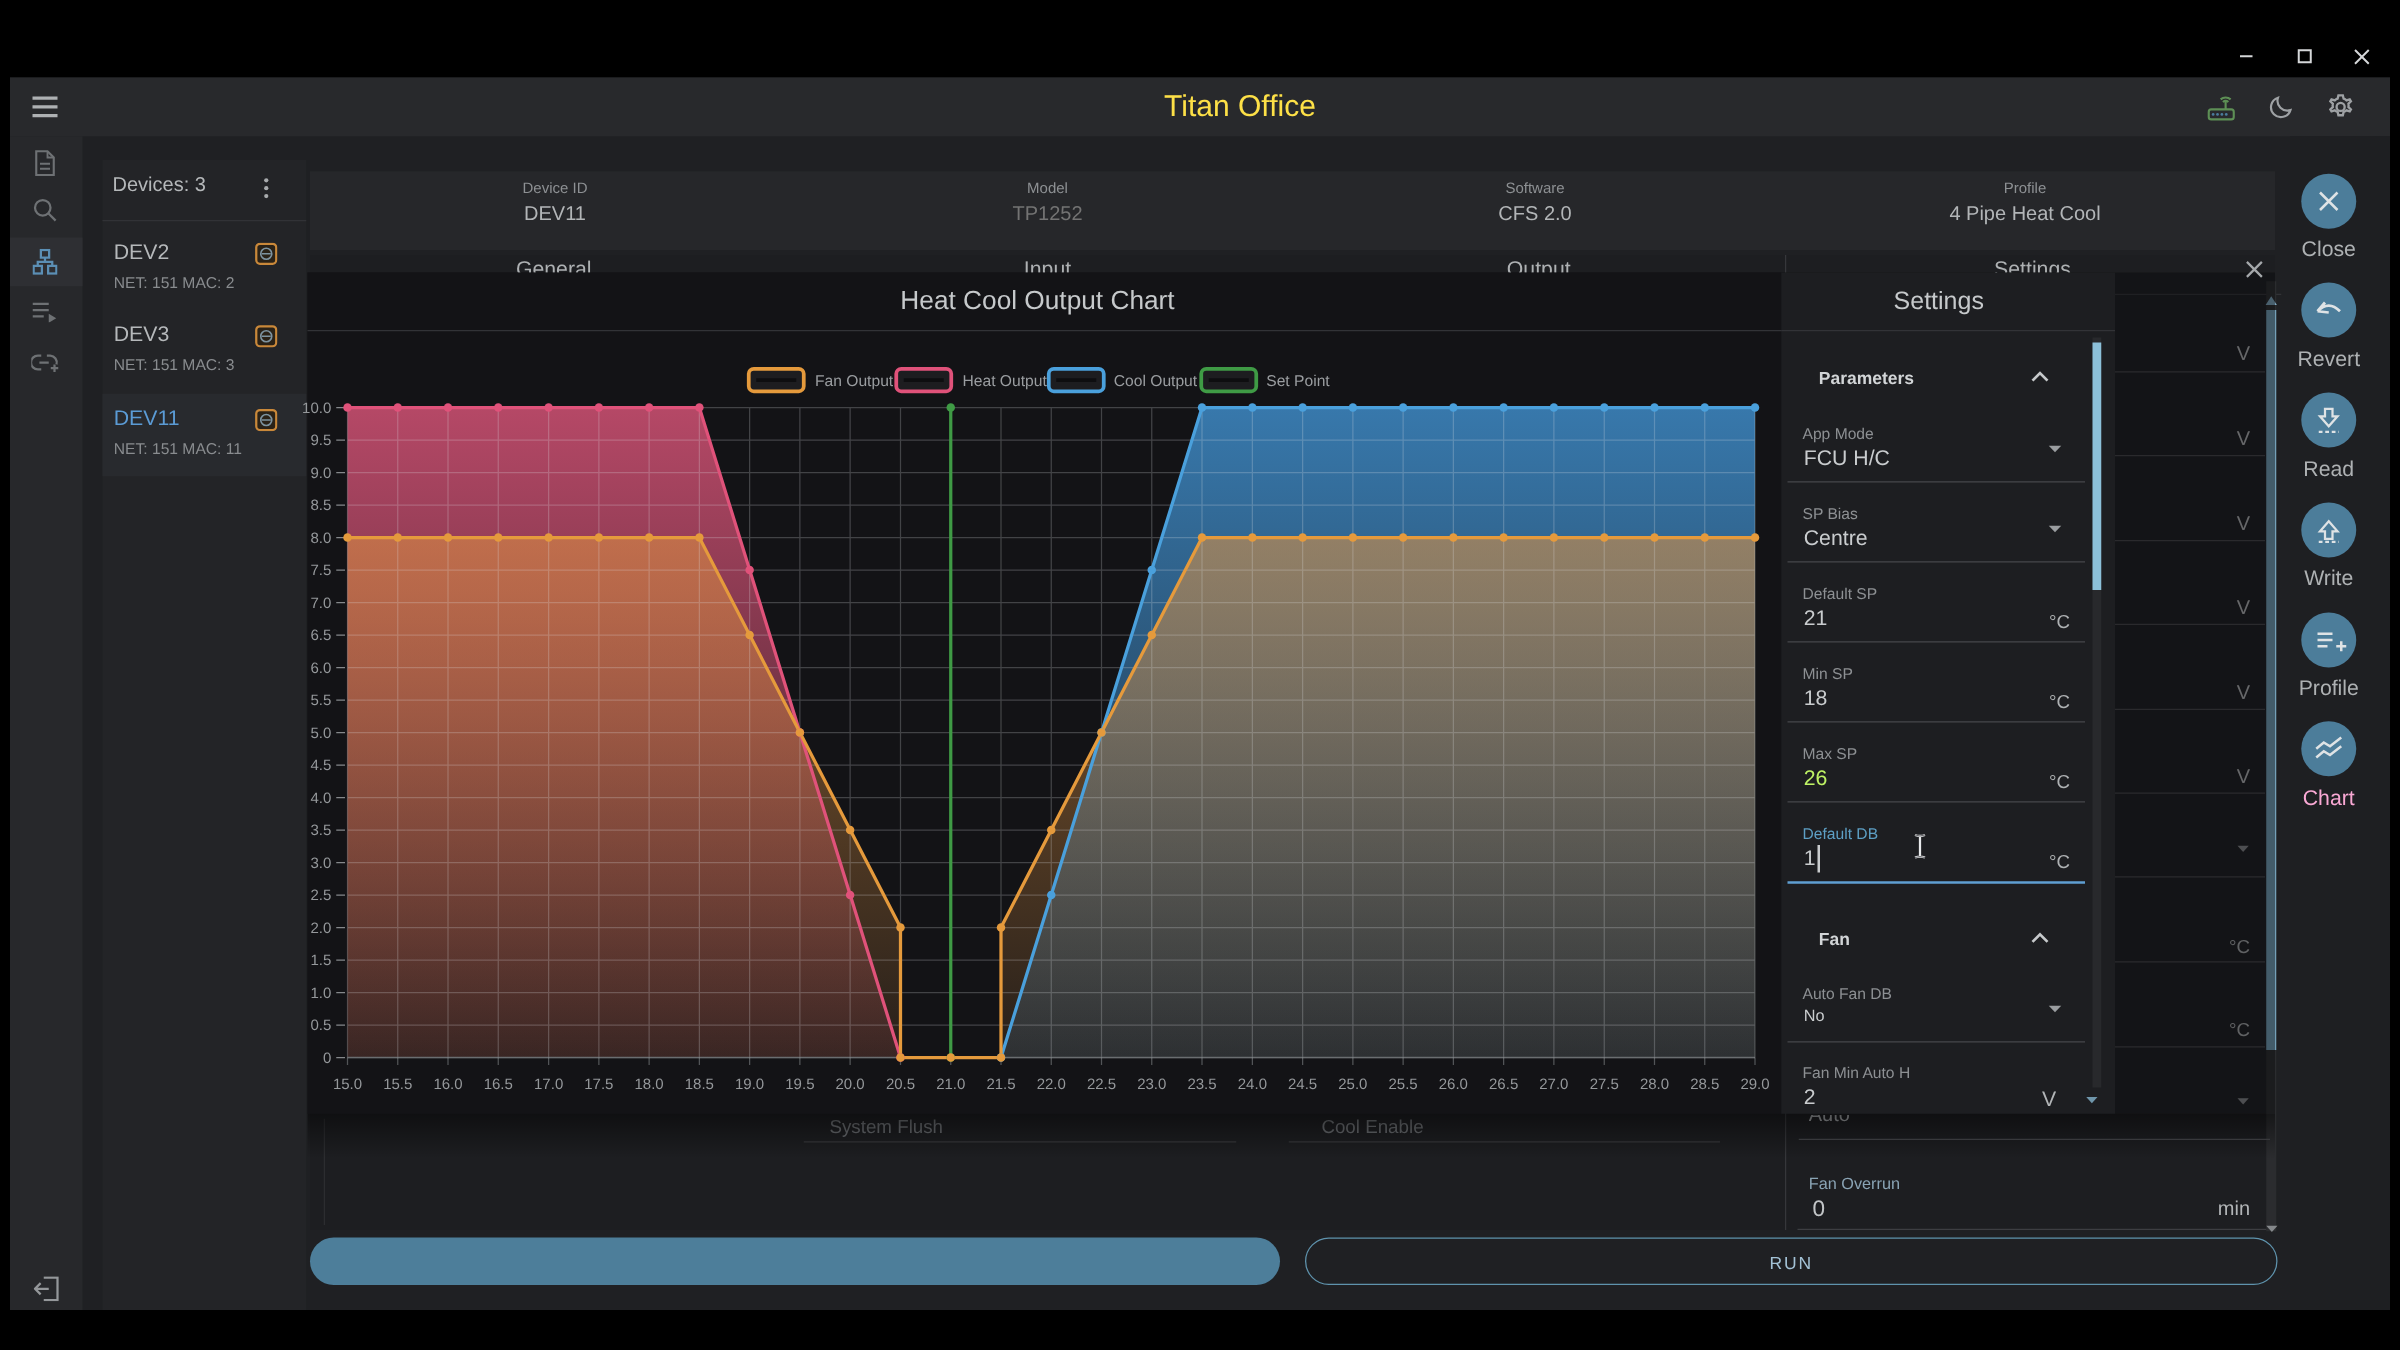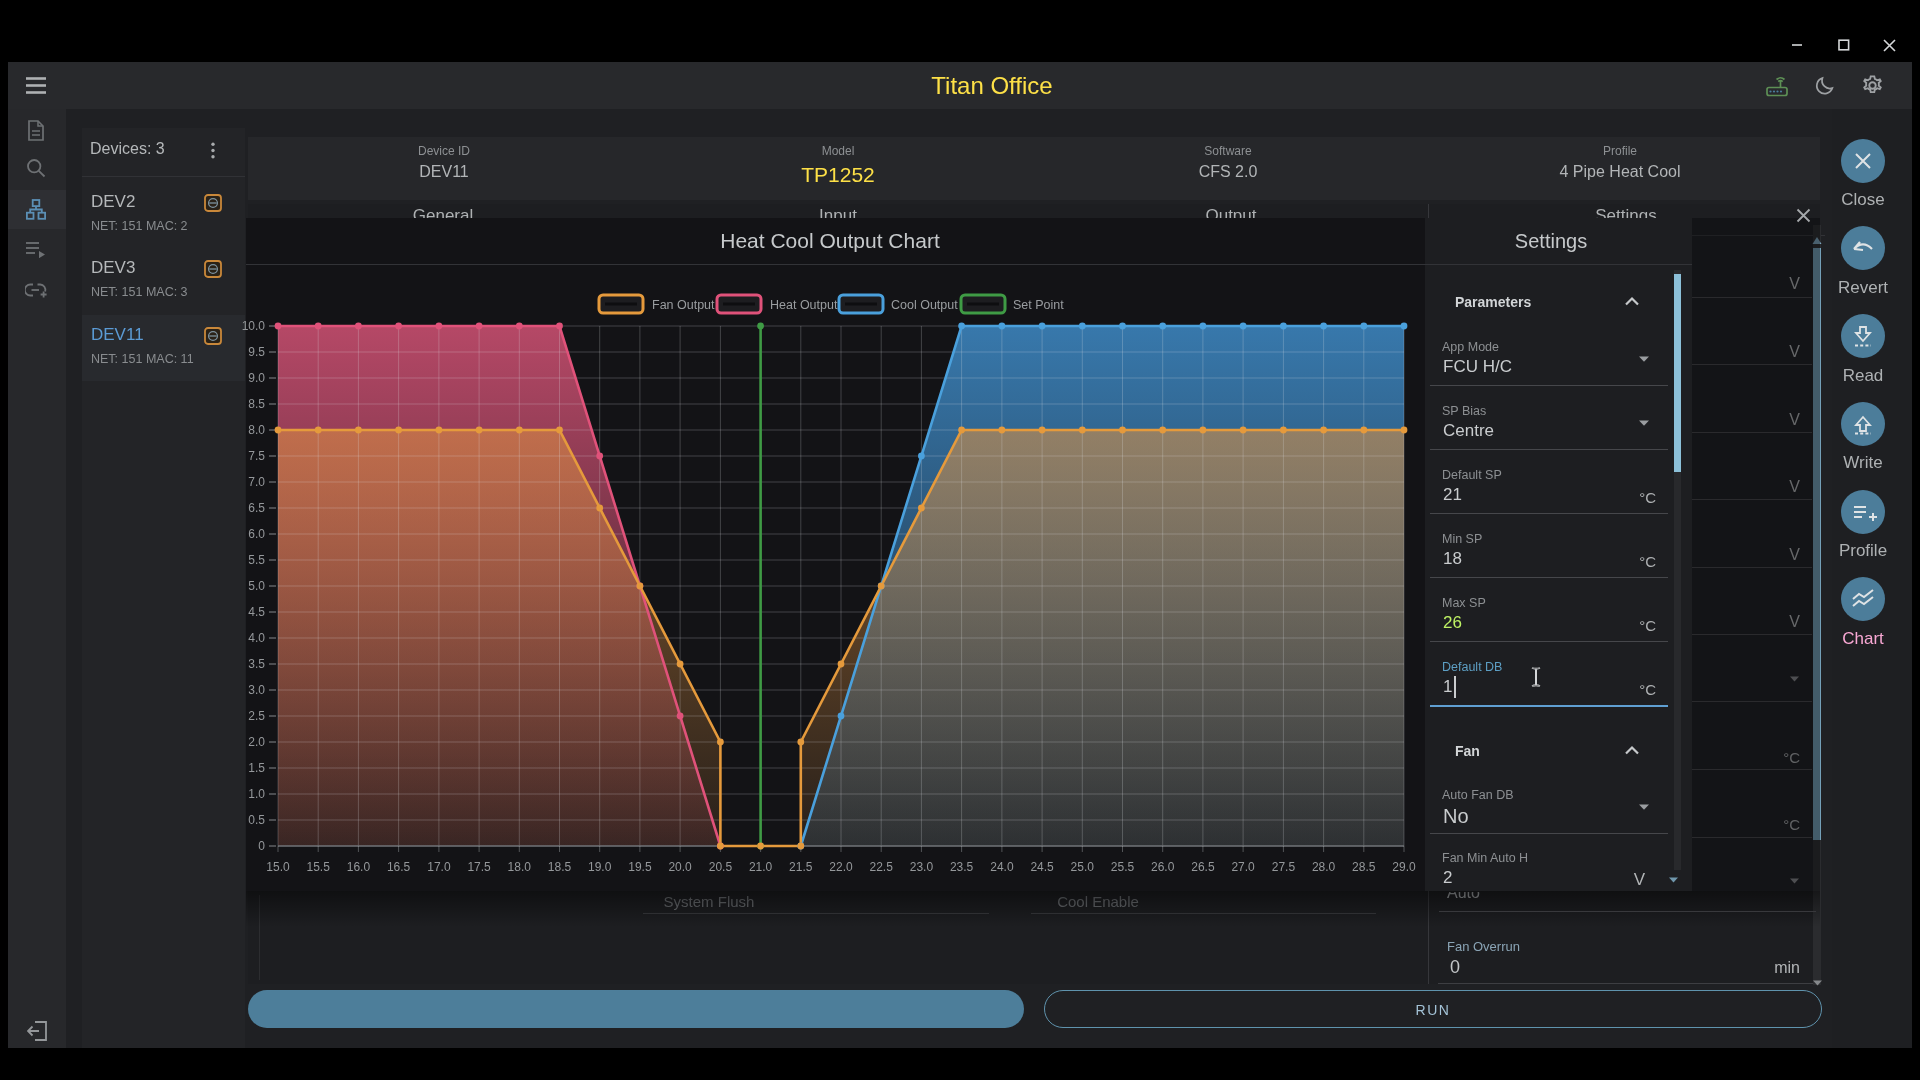--- a/index.html
+++ b/index.html
@@ -142,21 +142,21 @@
       </g>
     </defs>
   </svg>
 
   <div class="abs" style="left:248px;top:137px;width:1572px;height:63px;background:#26272a;"></div>
   <div class="abs ctr" style="left:344px;top:141px;width:200px;"><span class="lbl">Device ID</span></div>
   <div class="abs ctr" style="left:738px;top:141px;width:200px;"><span class="lbl">Model</span></div>
   <div class="abs ctr" style="left:1128px;top:141px;width:200px;"><span class="lbl">Software</span></div>
   <div class="abs ctr" style="left:1520px;top:141px;width:200px;"><span class="lbl">Profile</span></div>
   <div class="abs ctr" style="left:344px;top:163px;width:200px;color:#b2b5b7;font-size:16px;">DEV11</div>
-  <div class="abs ctr" style="left:738px;top:163px;width:200px;color:#fde047;font-size:21px;">TP1252</div>
+  <div class="abs ctr" style="left:738px;top:163px;width:200px;color:#737373;font-size:16px;">TP1252</div>
   <div class="abs ctr" style="left:1128px;top:163px;width:200px;color:#b2b5b7;font-size:16px;">CFS 2.0</div>
   <div class="abs ctr" style="left:1520px;top:163px;width:200px;color:#b2b5b7;font-size:16px;">4 Pipe Heat Cool</div>
 
   <div class="abs" style="left:248px;top:204px;width:1572px;height:780px;background:#1d1e21;"></div>
 
   <div class="abs ctr" style="left:343px;top:206px;width:200px;color:#aeb1b3;font-size:17px;">General</div>
   <div class="abs ctr" style="left:738px;top:206px;width:200px;color:#aeb1b3;font-size:17px;">Input</div>
   <div class="abs ctr" style="left:1131px;top:206px;width:200px;color:#aeb1b3;font-size:17px;">Output</div>
   <div class="abs ctr" style="left:1526px;top:206px;width:200px;color:#aeb1b3;font-size:17px;">Settings</div>
 
@@ -479,21 +479,21 @@
       </g>
 <g stroke="#3a3a3d" stroke-width="0.6" fill="none">
         <path d="M4 2 q4 1.5 8 0 M4 20 q4-1.5 8 0"></path>
       </g>
     </svg>
   <div class="abs" style="left:1455px;top:743px;color:#d2d5d7;font-size:14px;font-weight:bold;">Fan</div>
   <svg class="abs" style="left:1624px;top:745px" width="16" height="11" viewBox="0 0 16 11">
       <path d="M2 8.5 L8 2.5 L14 8.5" fill="none" stroke="#c6c9cb" stroke-width="2.2"></path>
     </svg>
   <div class="abs" style="left:1442px;top:788px;color:#8d9093;font-size:12.5px;">Auto Fan DB</div>
-    <div class="abs" style="left:1443px;top:805px;color:#c9ccce;font-size:20px;">No</div>
+    <div class="abs" style="left:1443px;top:805px;color:#c9ccce;font-size:13px;">No</div>
     <svg class="abs" style="left:1638px;top:803px" width="12" height="8" viewBox="0 0 12 8">
       <path d="M1 1.5 l5 5.2 l5-5.2 z" fill="#9a9da0"></path>
     </svg>
     <div class="abs" style="left:1430px;top:833px;width:238px;height:1px;background:#46474b;"></div>
   <div class="abs" style="left:1442px;top:851px;color:#8d9093;font-size:12.5px;">Fan Min Auto H</div>
     <div class="abs" style="left:1443px;top:868px;color:#c9ccce;font-size:17px;">2</div>
   <div class="abs" style="left:1545px;top:870px;width:100px;text-align:right;color:#b2b5b7;font-size:17px;">V</div>
   <svg class="abs" style="left:1668px;top:876px" width="11" height="8" viewBox="0 0 11 8">
       <path d="M1 1.5 l4.5 5 l4.5-5 z" fill="#6f96ab"></path>
     </svg>

